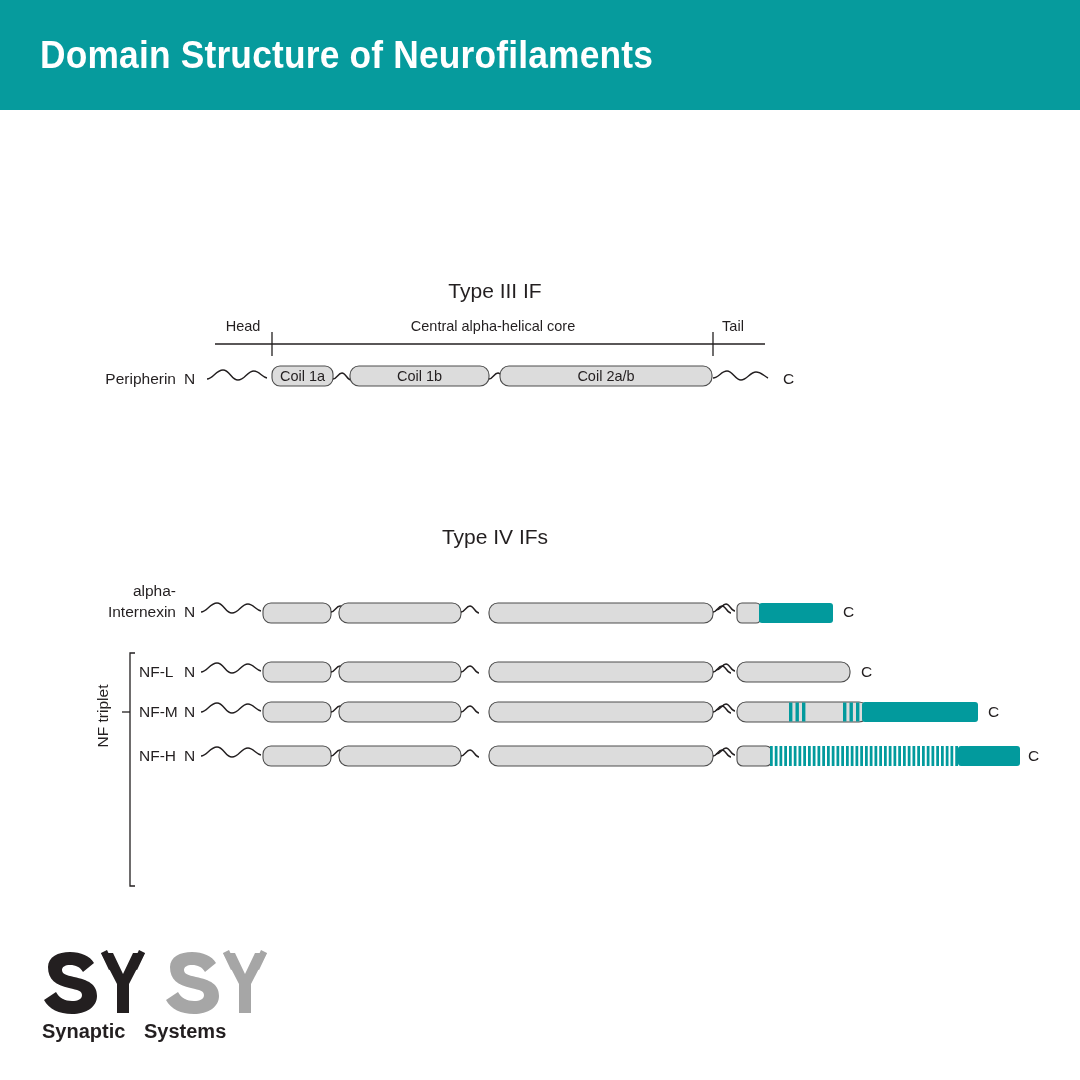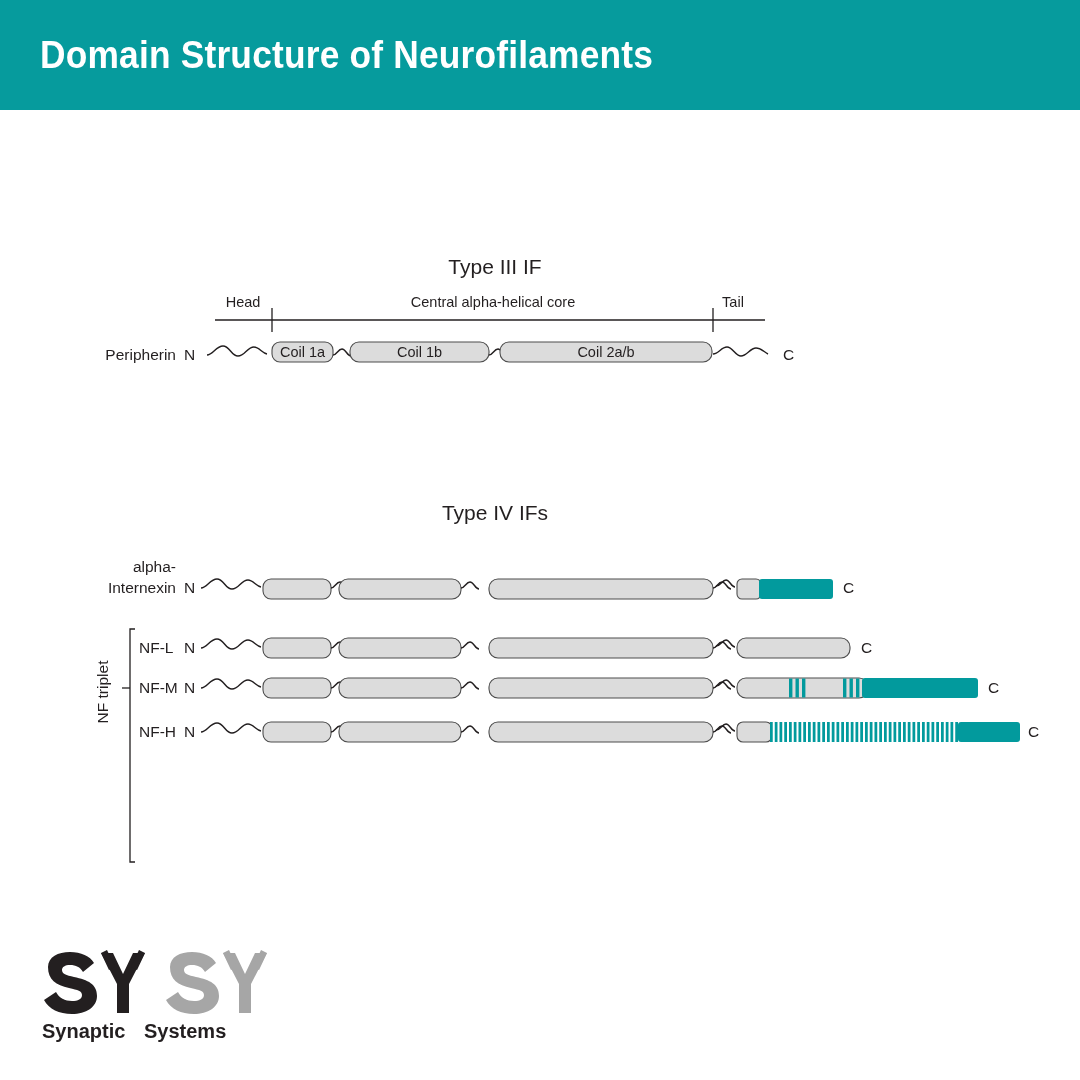--- a/index.html
+++ b/index.html
@@ -26,21 +26,21 @@
     font-weight: bold;
     color: #ffffff;
     letter-spacing: 0.2px;
     transform: scaleX(0.93);
     transform-origin: left center;
     white-space: nowrap;
   }
 
   
   #diagram {
-    position: absolute; left: 0; top: 102px;
+    position: absolute; left: 0; top: 126px;
     width: 1080px; height: 820px;
   }
   #diagram svg { display: block; }
 
   .sec-title {
     font-family: "Liberation Sans", sans-serif;
     font-size: 21px;
     fill: #231f20;
     text-anchor: middle;
   }

